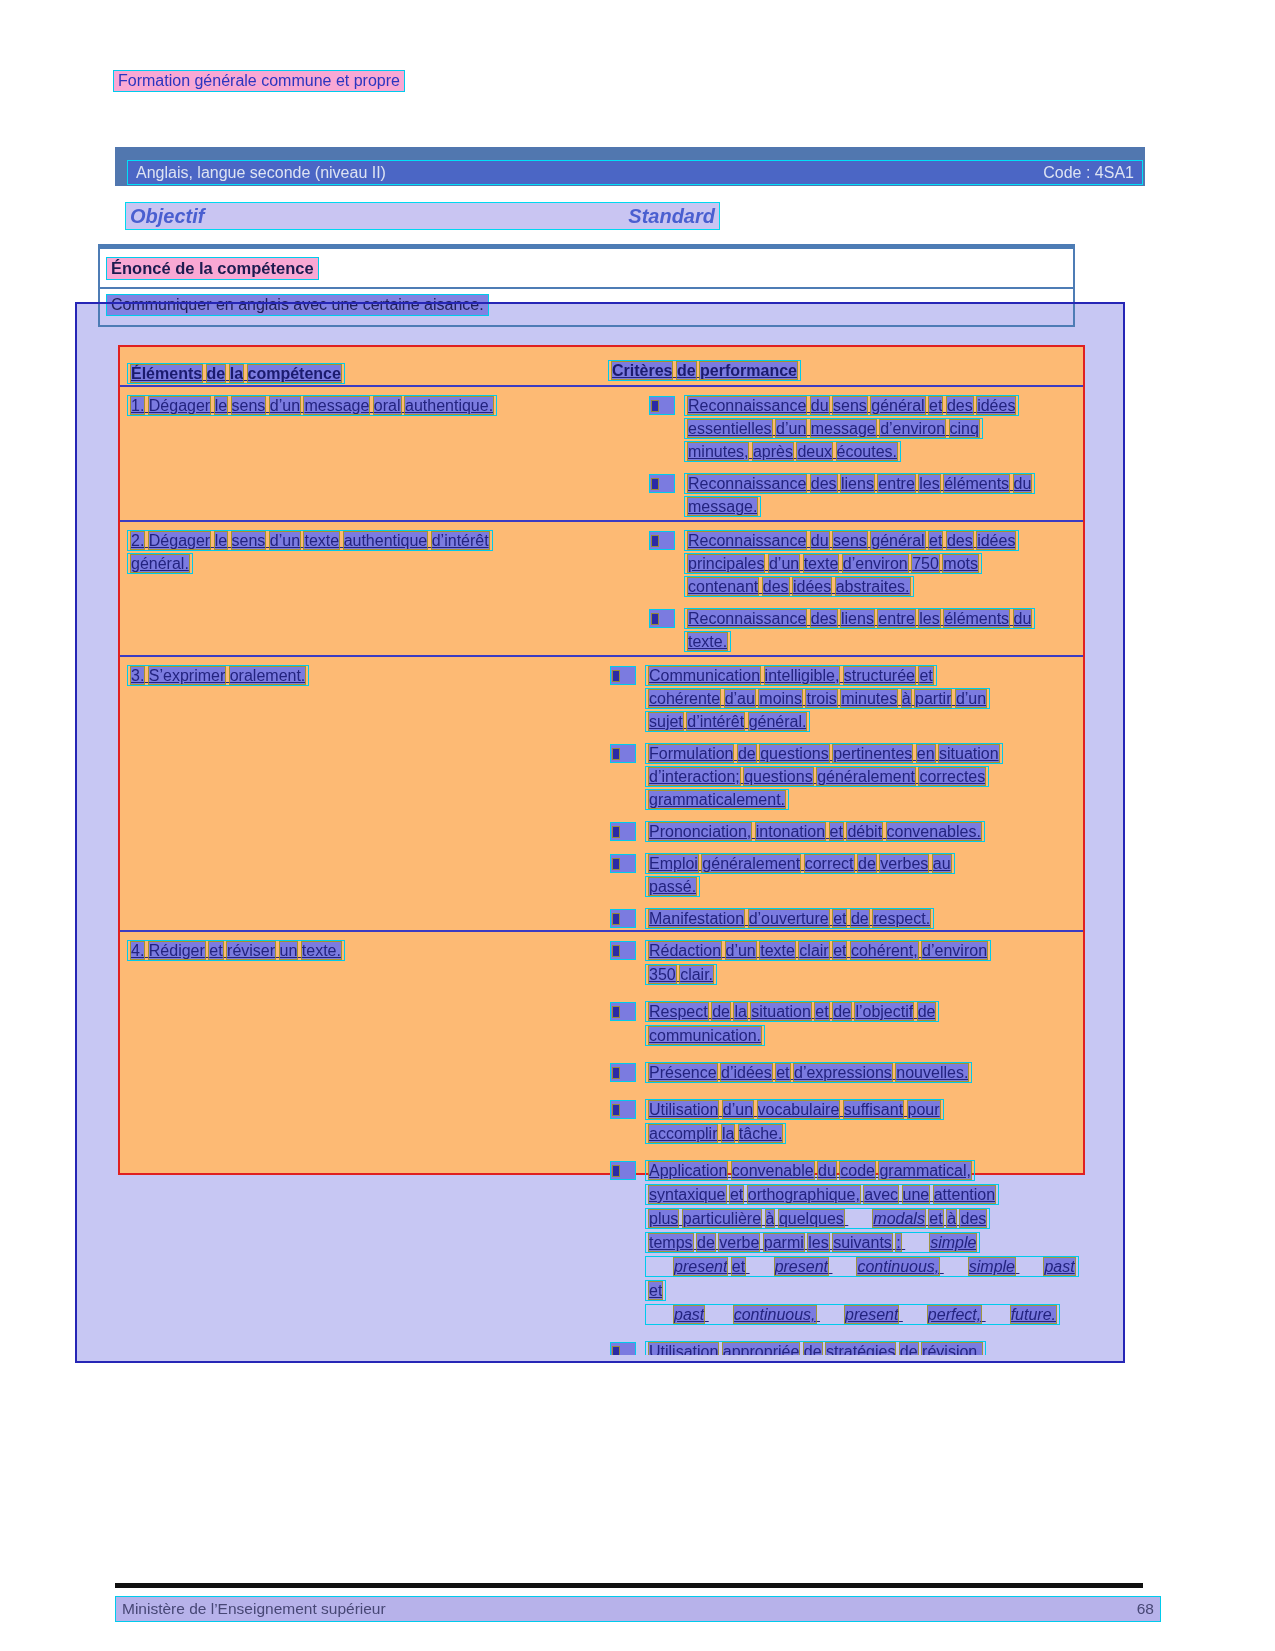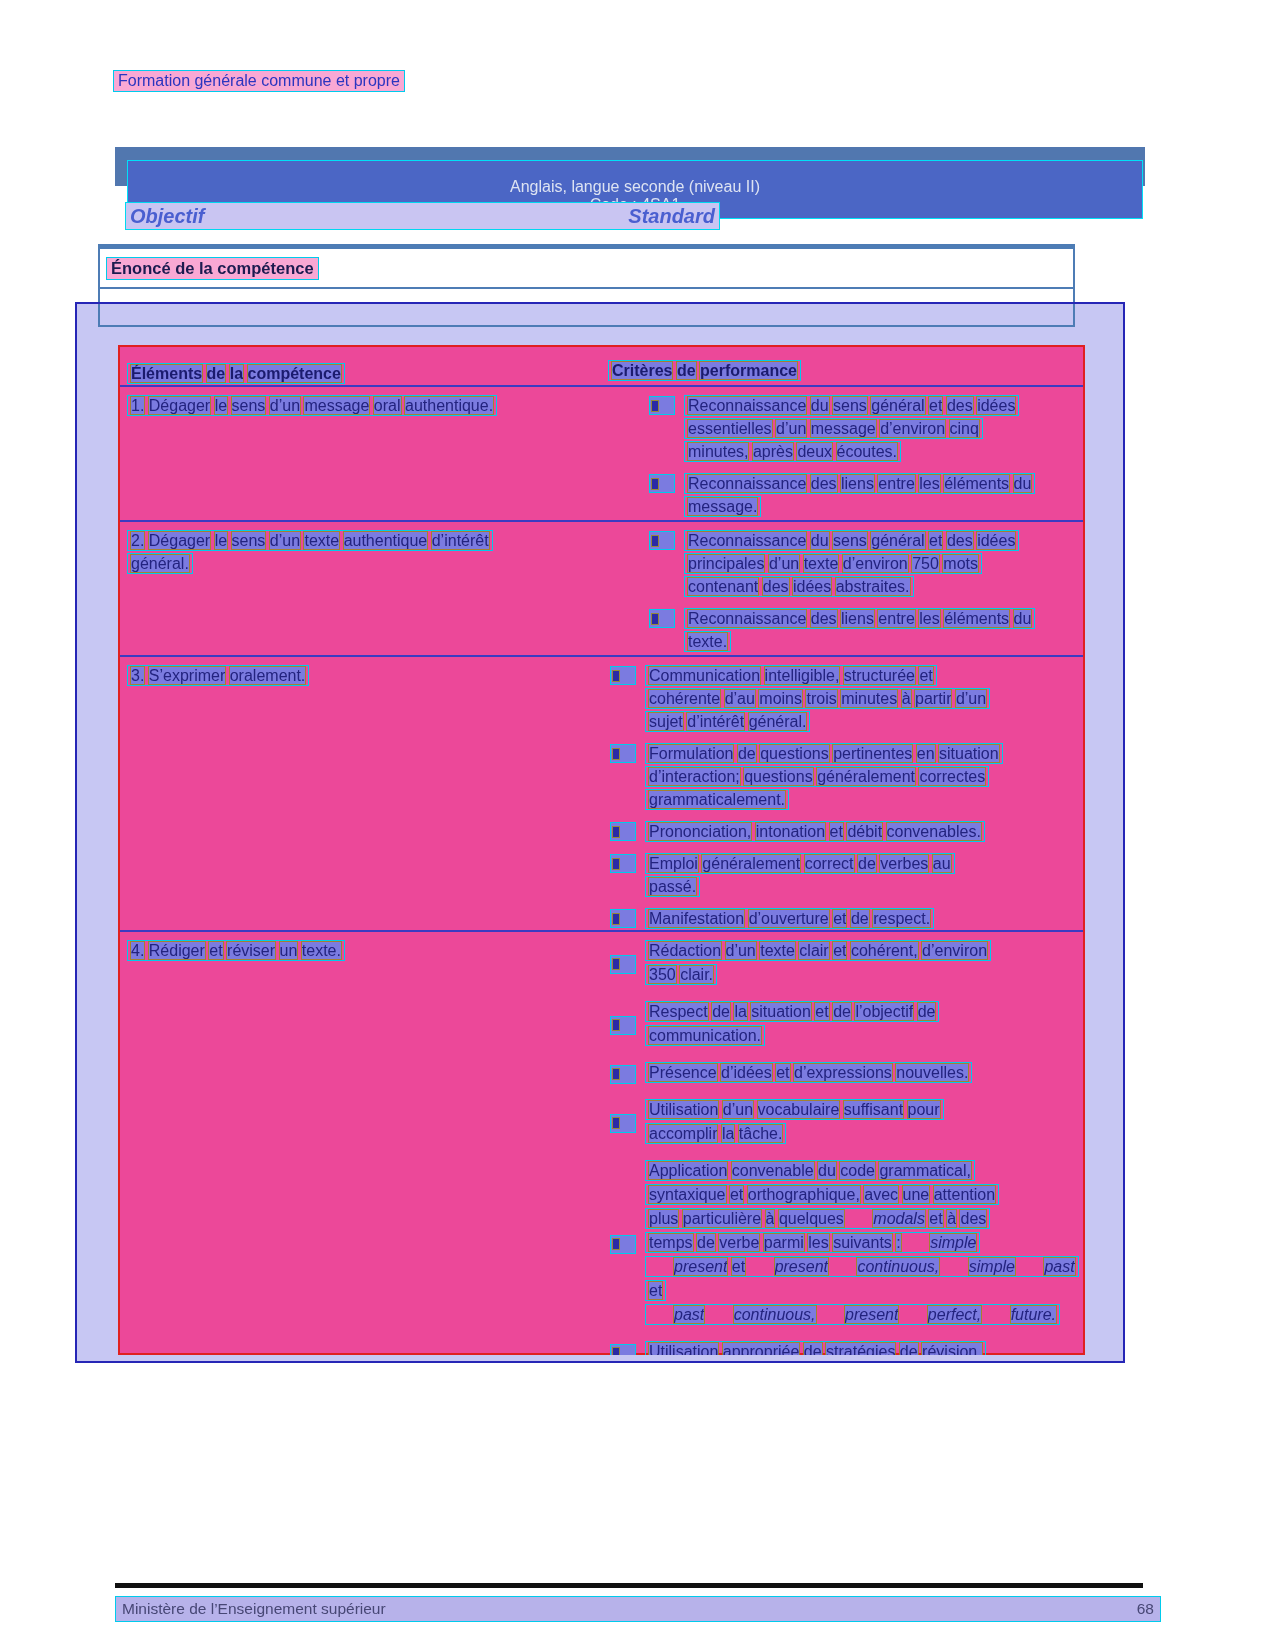--- a/index.html
+++ b/index.html
@@ -17,52 +17,52 @@
   .wz{border:1px solid #00cbec;padding:1px 3px;
       -webkit-box-decoration-break:clone;box-decoration-break:clone;}
 
   
   .top-label-wrap{position:absolute;left:113px;top:70px;font-size:16px;color:#2a35c0;}
 
   
   .header-bar{position:absolute;left:115px;top:147px;width:1030px;height:39px;background:#5177af;}
   .header-strip{position:absolute;left:12px;right:2px;top:13px;height:23px;background:#4b66c5;
                 border:1px solid #00e0f8;display:flex;justify-content:space-between;
-                align-items:center;padding:17px 8px;color:#dde3f2;font-size:16px;flex-direction:column;}
+                align-items:center;padding:0 8px;color:#dde3f2;font-size:16px;}
 
   
   .obj-band{position:absolute;left:125px;top:202px;width:585px;height:26px;background:#c9c5f2;
             border:1px solid #00d8f0;display:flex;justify-content:space-between;align-items:center;
             font-size:20px;font-weight:bold;font-style:italic;color:#4a5fd0;padding:0 4px;}
 
   
   .enonce-box{position:absolute;left:98px;top:244px;width:973px;height:76px;
               border:2px solid #4d7cb5;border-top-width:5px;z-index:10;}
   .enonce-title-row{height:40px;border-bottom:2px solid #4d7cb5;padding:8px 0 0 6px;box-sizing:border-box;}
   .enonce-title-row .chip{font-weight:bold;font-size:16.5px;color:#1c1c50;}
   .enonce-stmt-row{padding:5px 0 0 6px;font-size:16px;}
 
   
   .overlay-bg{position:absolute;left:75px;top:302px;width:1050px;height:1061px;background:#c7c7f3;z-index:1;}
   .overlay-border{position:absolute;left:75px;top:302px;width:1050px;height:1061px;
                   border:2px solid #2626b6;box-sizing:border-box;z-index:50;pointer-events:none;}
 
   
-  .ctable{position:absolute;left:118px;top:345px;width:967px;height:1010px;background:#ec4899;
-          border:2px solid #e02020;box-sizing:border-box;z-index:10;color:#23237f;font-size:16px;}
+  .ctable{position:absolute;left:118px;top:345px;width:967px;height:830px;background:#fdba74;
+          border:2px solid #e02020;box-sizing:border-box;z-index:10;color:#23237f;font-size:16px;text-decoration:underline;}
   .trow{display:flex;box-sizing:border-box;overflow:hidden;}
   .trow + .trow{border-top:2px solid #3b3bc2;}
   .th{height:38px;padding-top:8px;font-weight:bold;color:#1b1b6e;}
   .r1,.r2{height:135px;gap:39px;}
   .r3{height:275px;}
   .r4{height:425px;}
   .lcell{flex:0 0 484px;box-sizing:border-box;padding:7px 10px 0 7px;line-height:23px;}
   .rcell{flex:1;box-sizing:border-box;padding:7px 4px 0 4px;}
   .bullet{display:flex;margin-bottom:9px;line-height:23px;}
-  .r4 .bullet{margin-bottom:13px;line-height:24px;align-items:center;}
+  .r4 .bullet{margin-bottom:13px;line-height:24px;}
   .marker{flex:0 0 26px;height:19px;margin:2px 9px 0 2px;border:1px solid #00cbec;
           background:#7b7be0;display:flex;align-items:center;padding-left:2px;box-sizing:border-box;}
   .sq{width:6px;height:10px;background:#2a2aa6;outline:1px solid rgba(150,140,30,.85);}
   .btxt{flex:1;}
 
   
   .footer-rule{position:absolute;left:115px;top:1583px;width:1028px;height:5px;background:#101010;}
   .footer-band{position:absolute;left:115px;top:1596px;width:1046px;height:26px;background:#b7b2ea;
                border:1px solid #00cbec;display:flex;justify-content:space-between;align-items:center;
                padding:0 6px;box-sizing:border-box;font-size:15.5px;color:#474775;}
@@ -87,20 +87,23 @@
     <span>Objectif</span>
     <span>Standard</span>
   </div>
 
   <div class="overlay-bg"></div>
 
   <div class="enonce-box">
     <div class="enonce-title-row">
       <span class="chip chip-light">Énoncé de la compétence</span>
     </div>
+    <div class="enonce-stmt-row">
+      <span class="chip chip-mid">Communiquer en anglais avec une certaine aisance.</span>
+    </div>
   </div>
 
   <div class="ctable">
 
     <div class="trow th">
       <div class="lcell">
         <span class="wz"><span class="w">Éléments</span> <span class="w">de</span> <span class="w">la</span> <span class="w">compétence</span> </span>
       </div>
       <div class="rcell">
         <span class="wz"><span class="w">Critères</span> <span class="w">de</span> <span class="w">performance</span> </span>

